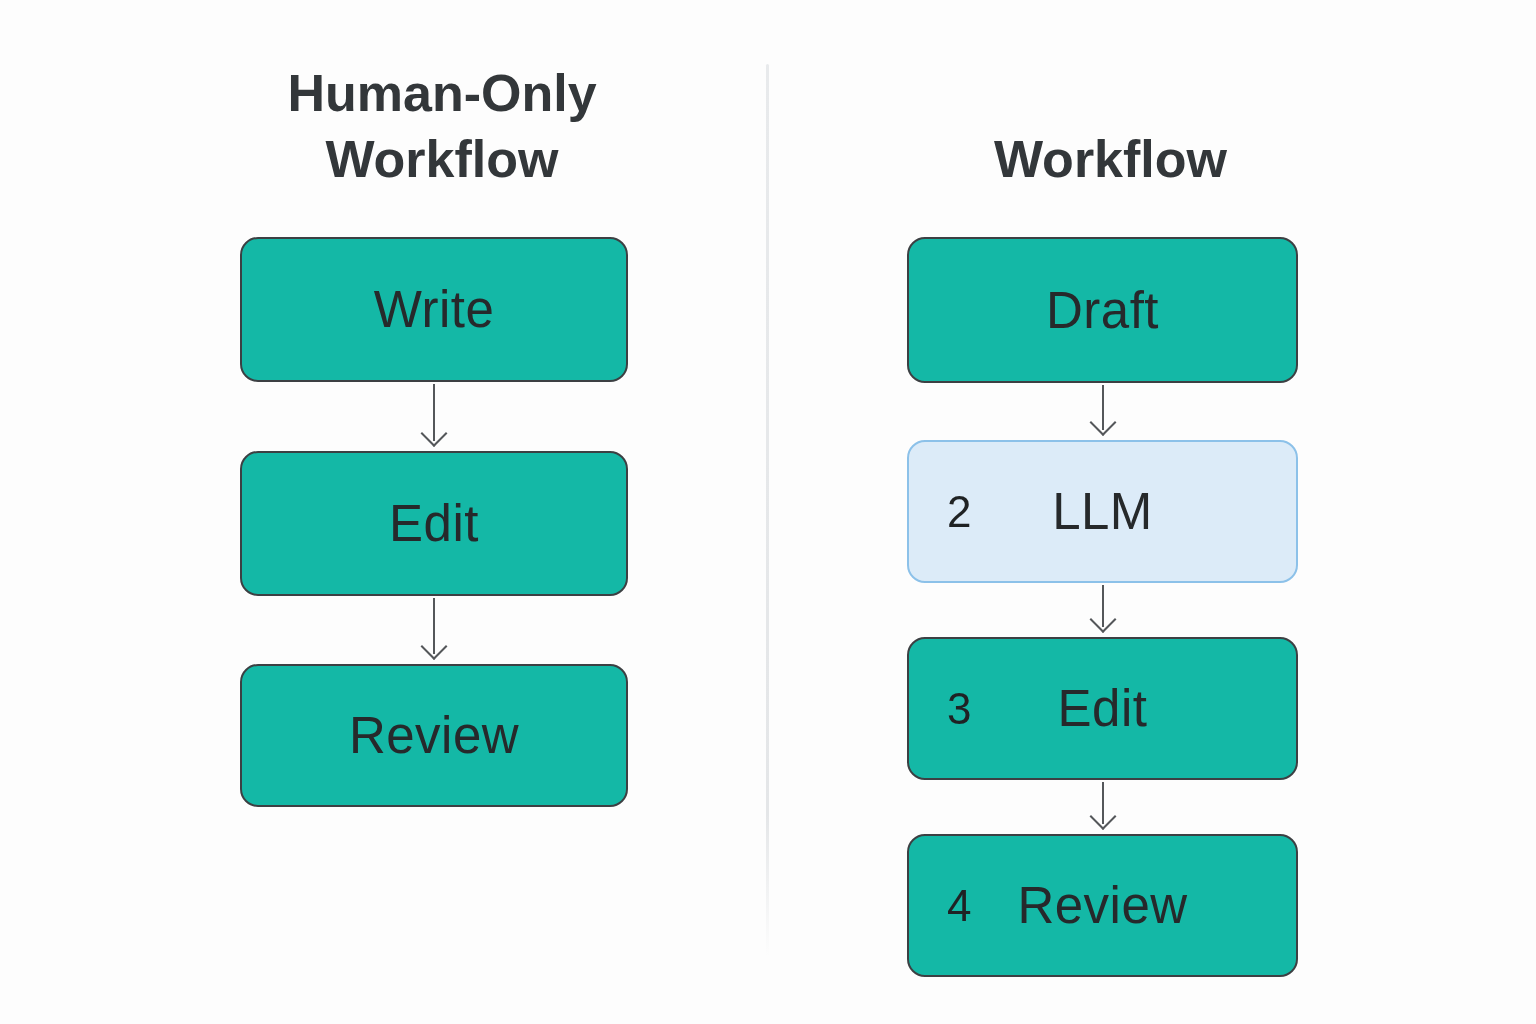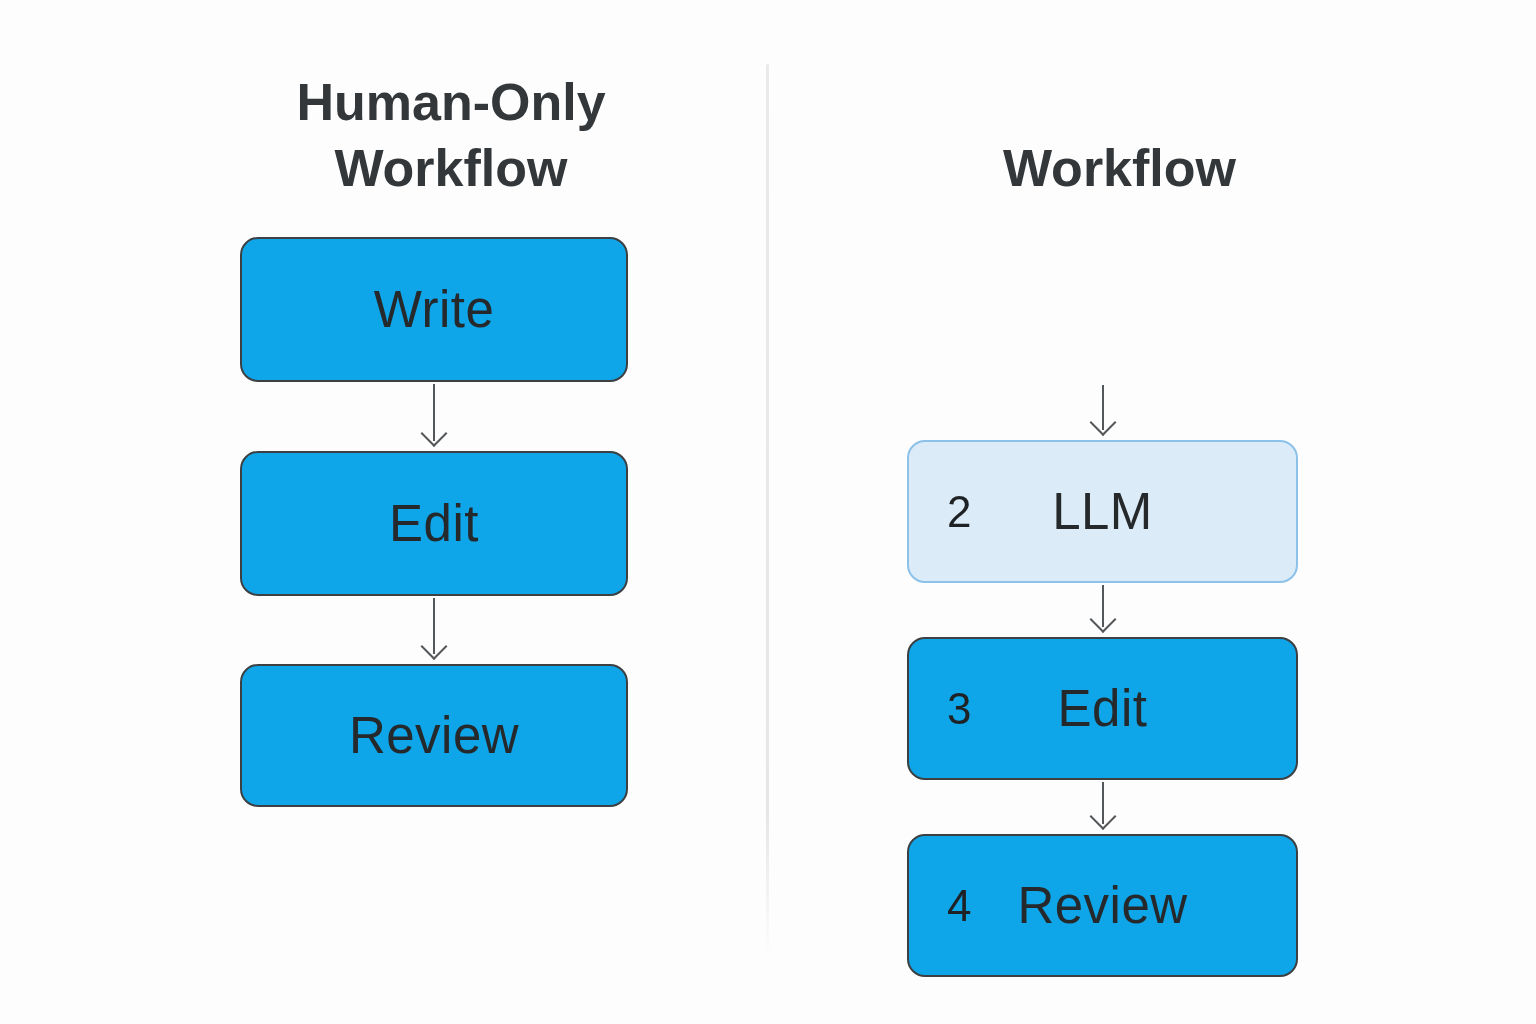--- a/index.html
+++ b/index.html
@@ -27,35 +27,35 @@
   .column { position: absolute; top: 0; height: 1024px; }
   .col-left  { left: 240px; width: 388px; }
   .col-right { left: 907px; width: 391px; }
 
   .col-title {
     position: absolute;
     top: 52px;
     left: 50%;
     transform: translateX(-50%);
     width: 140%;
-    margin: 17px;
+    margin: 8px;
     text-align: center;
     font-size: 52px;
     line-height: 66px;
     font-weight: 700;
     color: #33373a;
     letter-spacing: 0px;
   }
 
   
   .box {
     position: absolute;
     left: 0;
     right: 0;
-    background: #0ea5e9;
+    background: #14b8a6;
     border: 2px solid #3c4043;
     border-radius: 18px;
     display: flex;
     align-items: center;
     justify-content: center;
     box-sizing: border-box;
   }
   .box .label {
     font-size: 51px;
     font-weight: 500;
@@ -150,20 +150,23 @@
       <span class="label">Review</span>
     </div>
   </section>
 
   <section class="column col-right">
     <h2 class="col-title">
       <br>
       <span>Workflow</span>
     </h2>
 
+    <div class="box pos-r1">
+      <span class="label">Draft</span>
+    </div>
 
     <div class="arrow arr-r1"></div>
 
     <div class="box highlight pos-r2">
       <span class="num">2</span>
       <span class="label">LLM</span>
     </div>
 
     <div class="arrow arr-r2"></div>
 

